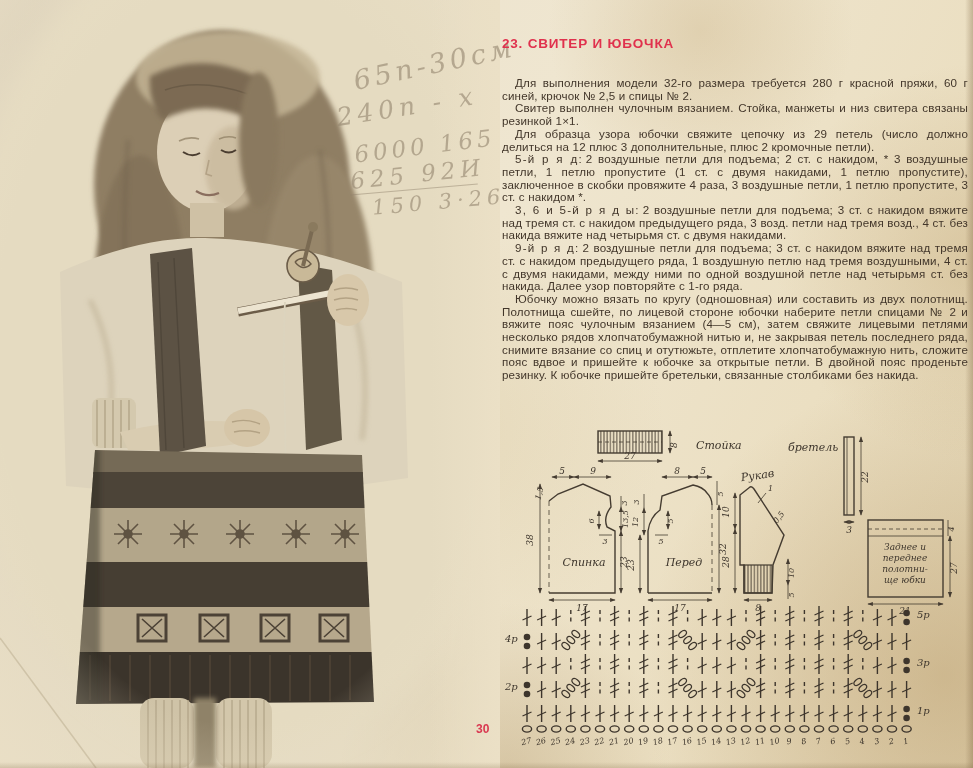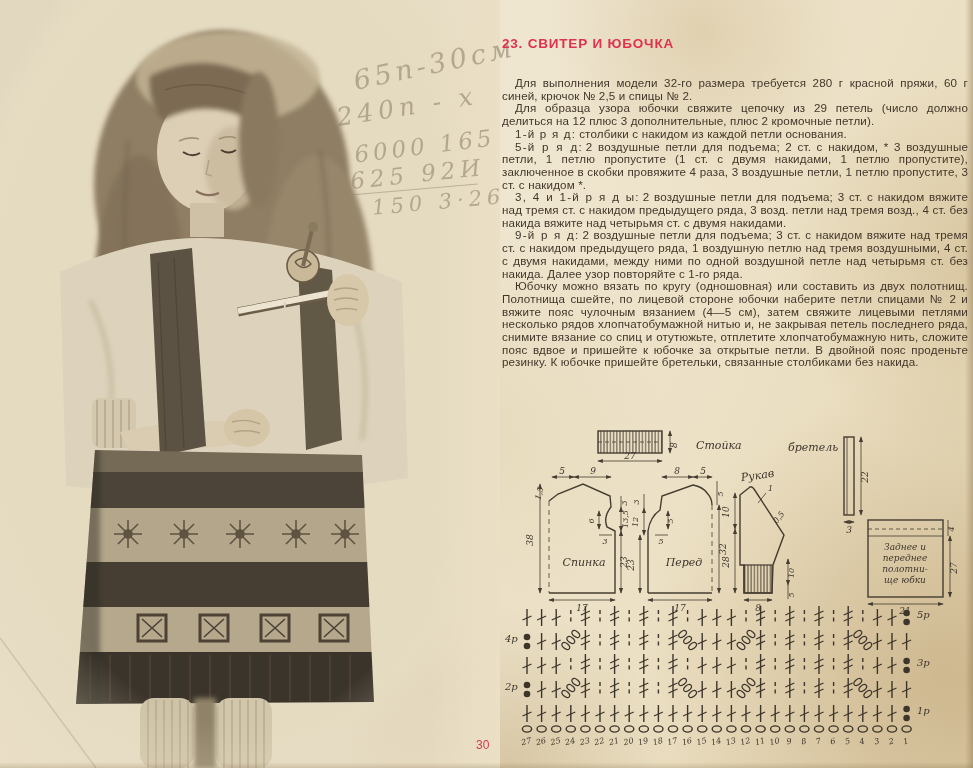--- a/index.html
+++ b/index.html
@@ -27,21 +27,21 @@
     font-family:"DejaVu Serif",serif;font-style:italic;white-space:nowrap;}
   .pencil-underline{position:absolute;width:128px;border-top:1.5px solid rgba(148,134,112,.5);}
   .diagrams{position:absolute;left:500px;top:415px;}
   .dg{font:italic 9px "DejaVu Serif",serif;fill:#3d352c;}
   .dgs{font:italic 8px "DejaVu Serif",serif;fill:#3d352c;}
   .dgl{font:italic 11px "DejaVu Serif",serif;fill:#3d352c;}
   .outline{fill:none;stroke:#453c31;stroke-width:1.4;}
   .thin{fill:none;stroke:#453c31;stroke-width:.8;}
   .chart{position:absolute;left:505px;top:595px;}
   #chart-svg text{font-family:"DejaVu Serif",serif;}
-  .page-number{position:absolute;left:476px;top:738px;font-size:12px;font-weight:normal;color:#d93850;}
+  .page-number{position:absolute;left:476px;top:722px;font-size:12px;font-weight:bold;color:#d93850;}
 </style>
 </head>
 <body>
 
 <div class="page">
 
   <svg class="photo" width="500" height="768" viewBox="0 0 500 768">
     <defs>
       <filter id="b1" x="-40%" y="-40%" width="180%" height="180%">
           <feGaussianBlur stdDeviation="2.5"></feGaussianBlur>
@@ -190,24 +190,24 @@
     <div class="pencil" style="left:336px;top:92px;font-size:25px;letter-spacing:5px;transform:rotate(-9deg);">240п - х</div>
     <div class="pencil" style="left:354px;top:133px;font-size:23px;letter-spacing:4px;transform:rotate(-7deg);">6000 165</div>
     <div class="pencil" style="left:350px;top:161px;font-size:23px;letter-spacing:5px;transform:rotate(-6deg);">625  92И</div>
     <div class="pencil-underline" style="left:350px;top:189px;transform:rotate(-5deg);"></div>
     <div class="pencil" style="left:372px;top:190px;font-size:21px;letter-spacing:5px;transform:rotate(-5deg);">150 3·26</div>
   </div>
 
   <div class="content">
     <h1 class="title">23. СВИТЕР И ЮБОЧКА</h1>
     <p><span>Для выполнения модели 32-го размера требуется 280 г красной пряжи, 60 г синей, крючок № 2,5 и спицы № 2.</span></p>
+    <p><span>Свитер выполнен чулочным вязанием. Стойка, манжеты и низ свитера связаны резинкой 1×1.</span></p>
     <p><span>Для образца узора юбочки свяжите цепочку из 29 петель (число должно делиться на 12 плюс 3 дополнительные, плюс 2 кромочные петли).</span></p>
-    <p><span class="lead">1-й р я д:</span><span>столбики с накидом из каждой петли основания.</span></p>
     <p><span class="lead">5-й р я д:</span><span>2 воздушные петли для подъема; 2 ст. с накидом, * 3 воздушные петли, 1 петлю пропустите (1 ст. с двумя накидами, 1 петлю пропустите), заключенное в скобки провяжите 4 раза, 3 воздушные петли, 1 петлю пропустите, 3 ст. с накидом *.</span></p>
-    <p><span class="lead">3, 4 и 1-й р я д ы:</span><span>2 воздушные петли для подъема; 3 ст. с накидом вяжите над тремя ст. с накидом предыдущего ряда, 3 возд. петли над тремя возд., 4 ст. без накида вяжите над четырьмя ст. с двумя накидами.</span></p>
+    <p><span class="lead">3, 6 и 5-й р я д ы:</span><span>2 воздушные петли для подъема; 3 ст. с накидом вяжите над тремя ст. с накидом предыдущего ряда, 3 возд. петли над тремя возд., 4 ст. без накида вяжите над четырьмя ст. с двумя накидами.</span></p>
     <p><span class="lead">9-й р я д:</span><span>2 воздушные петли для подъема; 3 ст. с накидом вяжите над тремя ст. с накидом предыдущего ряда, 1 воздушную петлю над тремя воздушными, 4 ст. с двумя накидами, между ними по одной воздушной петле над четырьмя ст. без накида. Далее узор повторяйте с 1-го ряда.</span></p>
     <p><span>Юбочку можно вязать по кругу (одношовная) или составить из двух полотнищ. Полотнища сшейте, по лицевой стороне юбочки наберите петли спицами № 2 и вяжите пояс чулочным вязанием (4—5 см), затем свяжите лицевыми петлями несколько рядов хлопчатобумажной нитью и, не закрывая петель последнего ряда, снимите вязание со спиц и отутюжьте, отплетите хлопчатобумажную нить, сложите пояс вдвое и пришейте к юбочке за открытые петли. В двойной пояс проденьте резинку. К юбочке пришейте бретельки, связанные столбиками без накида.</span></p>
   </div>
 
   <svg class="diagrams" width="473" height="200" viewBox="0 0 473 200">
     <defs>
       <pattern id="hatchV" width="3.2" height="8" patternUnits="userSpaceOnUse">
         <line x1="1.6" y1="0" x2="1.6" y2="8" stroke="#453c31" stroke-width=".9"></line>
       </pattern>
       <marker id="ma" viewBox="0 0 8 8" refX="7" refY="4" markerWidth="7" markerHeight="7" orient="auto-start-reverse">

